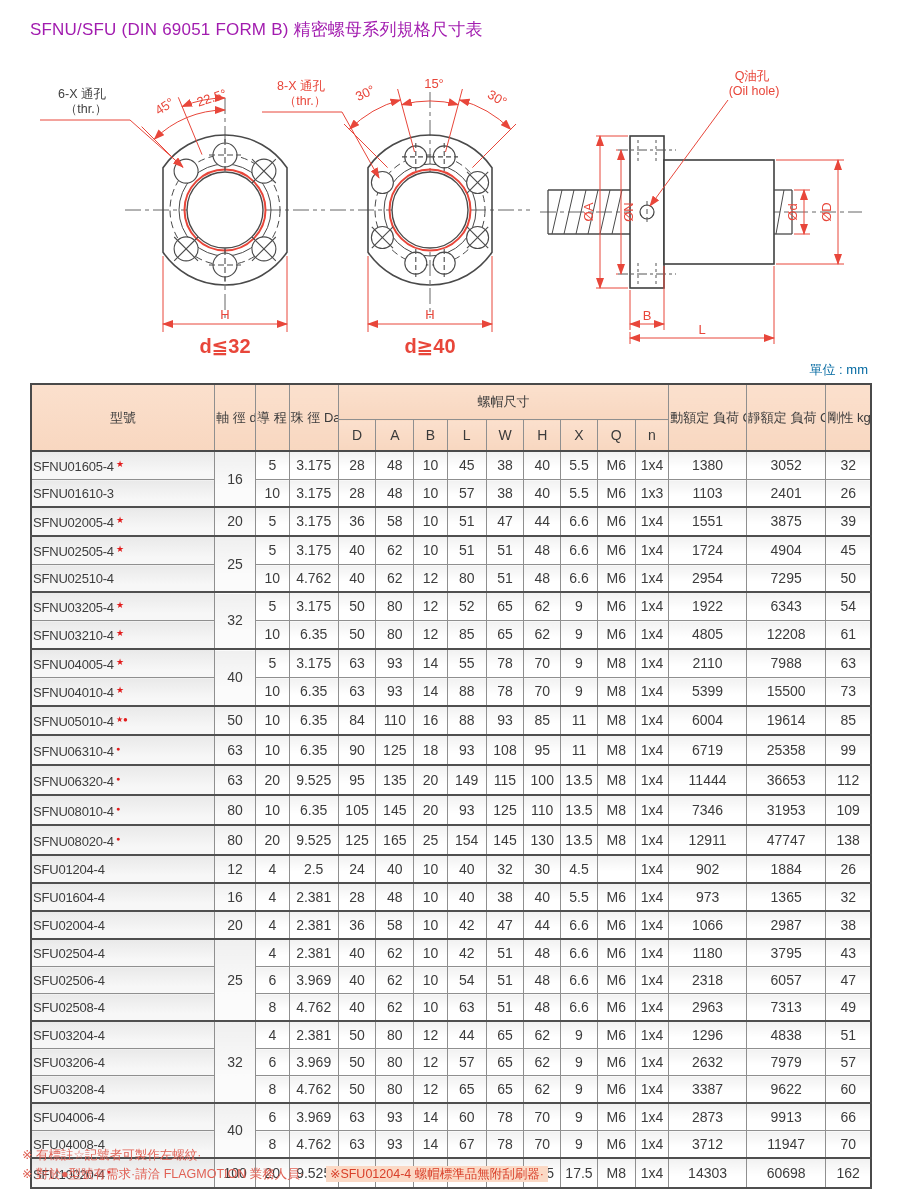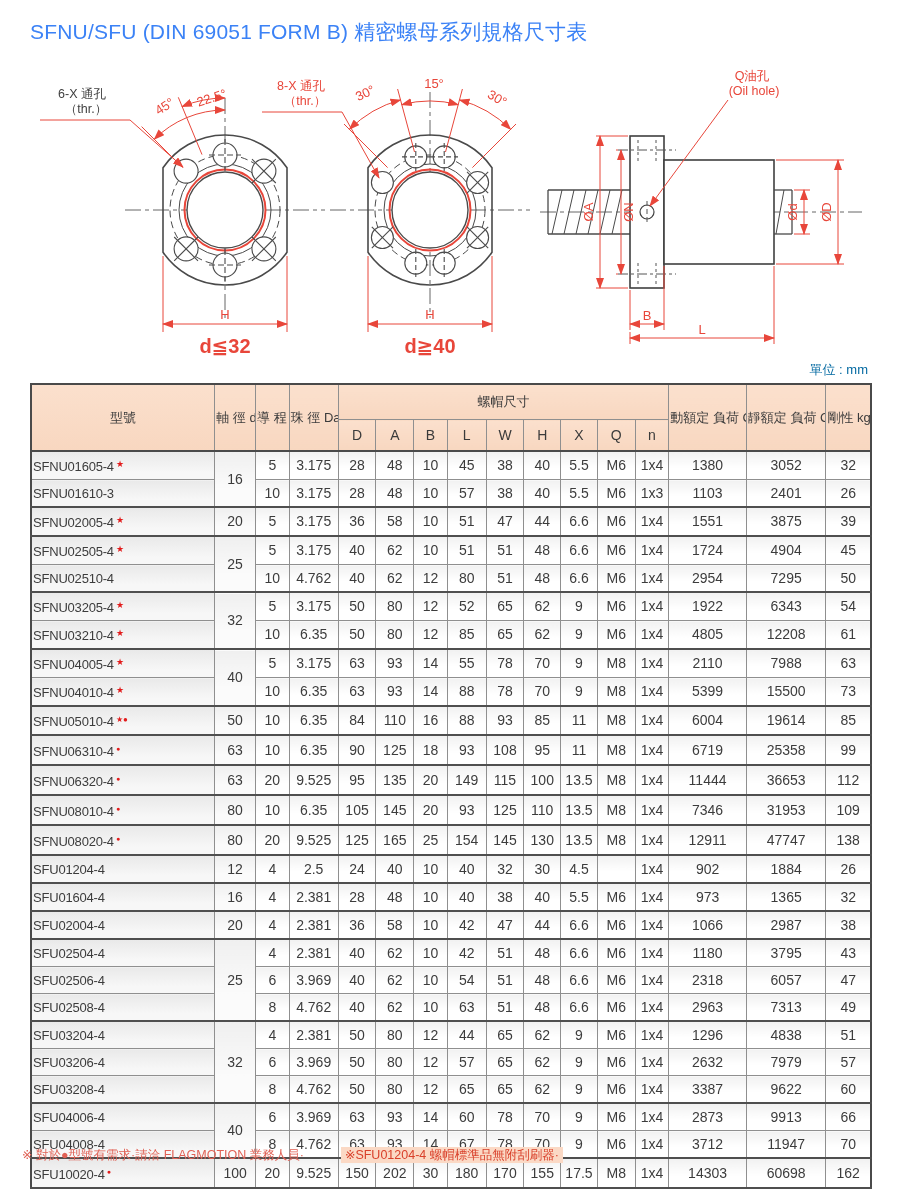--- a/index.html
+++ b/index.html
@@ -1,18 +1,18 @@
 <!DOCTYPE html>
 <html><head>
 <meta charset="utf-8">
 <style>
   html,body{margin:0;padding:0;background:#ffffff;}
   body{width:900px;height:1203px;position:relative;overflow:hidden;
        font-family:"Liberation Sans","DejaVu Sans",sans-serif;color:#3c3c3c;}
-  .title{position:absolute;left:30px;top:18px;font-size:21px;letter-spacing:.2px;color:#3b82f6;text-align:right;}
+  .title{position:absolute;left:30px;top:18px;font-size:17px;letter-spacing:.2px;color:#a21caf;text-align:right;}
   .drawings{position:absolute;left:0;top:40px;}
   .unit{position:absolute;right:32px;top:361px;font-size:13px;color:#0369a1;}
   table.spec{position:absolute;left:30px;top:383px;border-collapse:collapse;table-layout:fixed;
              width:842px;font-size:14px;}
   table.spec th,table.spec td{border:1px solid #8f8f8f;text-align:center;padding:0 1px;
              overflow:hidden;white-space:nowrap;}
   table.spec{border:2px solid #4a4a4a;}
   thead{border-bottom:2px solid #4a4a4a;}
   thead th{background:linear-gradient(180deg,#fbe0cd 0%,#f8d7c0 100%);font-weight:400;
            font-size:13px;color:#3b3b3b;white-space:pre-line;line-height:1.18;padding:2px 0;}
@@ -23,21 +23,21 @@
   tbody td.model{text-align:left;padding-left:1px;font-size:13px;letter-spacing:-.2px;
            background:linear-gradient(180deg,#e9e9e9 0%,#f7f7f7 75%);}
   tbody td.dcol{background:linear-gradient(180deg,#efefef 0%,#fbfbfb 70%);}
   tr.gend,tr.gend td{border-bottom:2px solid #4f4f4f;}
   .mk{color:#e21b1b;margin-left:2px;vertical-align:4px;letter-spacing:0;}
   .mk-star{font-size:9px;}
   .mk-dot{font-size:7px;vertical-align:5px;}
   .mk-sd{font-size:8px;}
   .notes{position:absolute;left:22px;top:1146px;font-size:12.5px;line-height:1.55;color:#e06155;}
   .note-line{white-space:nowrap;}
-  .hl{background:#fbd9c5;color:#d9402a;padding:1px 4px;margin-left:37px;}
+  .hl{background:#fbd9c5;color:#d9402a;padding:1px 4px;margin-left:22px;}
   svg text{font-family:"Liberation Sans","DejaVu Sans",sans-serif;}
 </style>
 </head>
 <body>
 
 <div class="title">SFNU/SFU (DIN 69051 FORM B) 精密螺母系列規格尺寸表</div>
 
 <svg class="drawings" width="900" height="332" viewBox="0 0 900 332">
   <defs>
     <marker id="ae" markerWidth="11" markerHeight="8" refX="10" refY="4" orient="auto">
@@ -741,14 +741,15 @@
         <td>M8</td>
         <td>1x4</td>
         <td>14303</td>
         <td>60698</td>
         <td>162</td>
       </tr>
     </tbody>
 </table>
 
 <div class="notes">
+  <div class="note-line">※ 有標註☆記號者可製作左螺紋·</div>
   <div class="note-line"><span>※ 對於●型號有需求·請洽 FLAGMOTION 業務人員·</span><span class="hl">※SFU01204-4 螺帽標準品無附刮刷器·</span></div>
 </div>
 
 </body></html>

